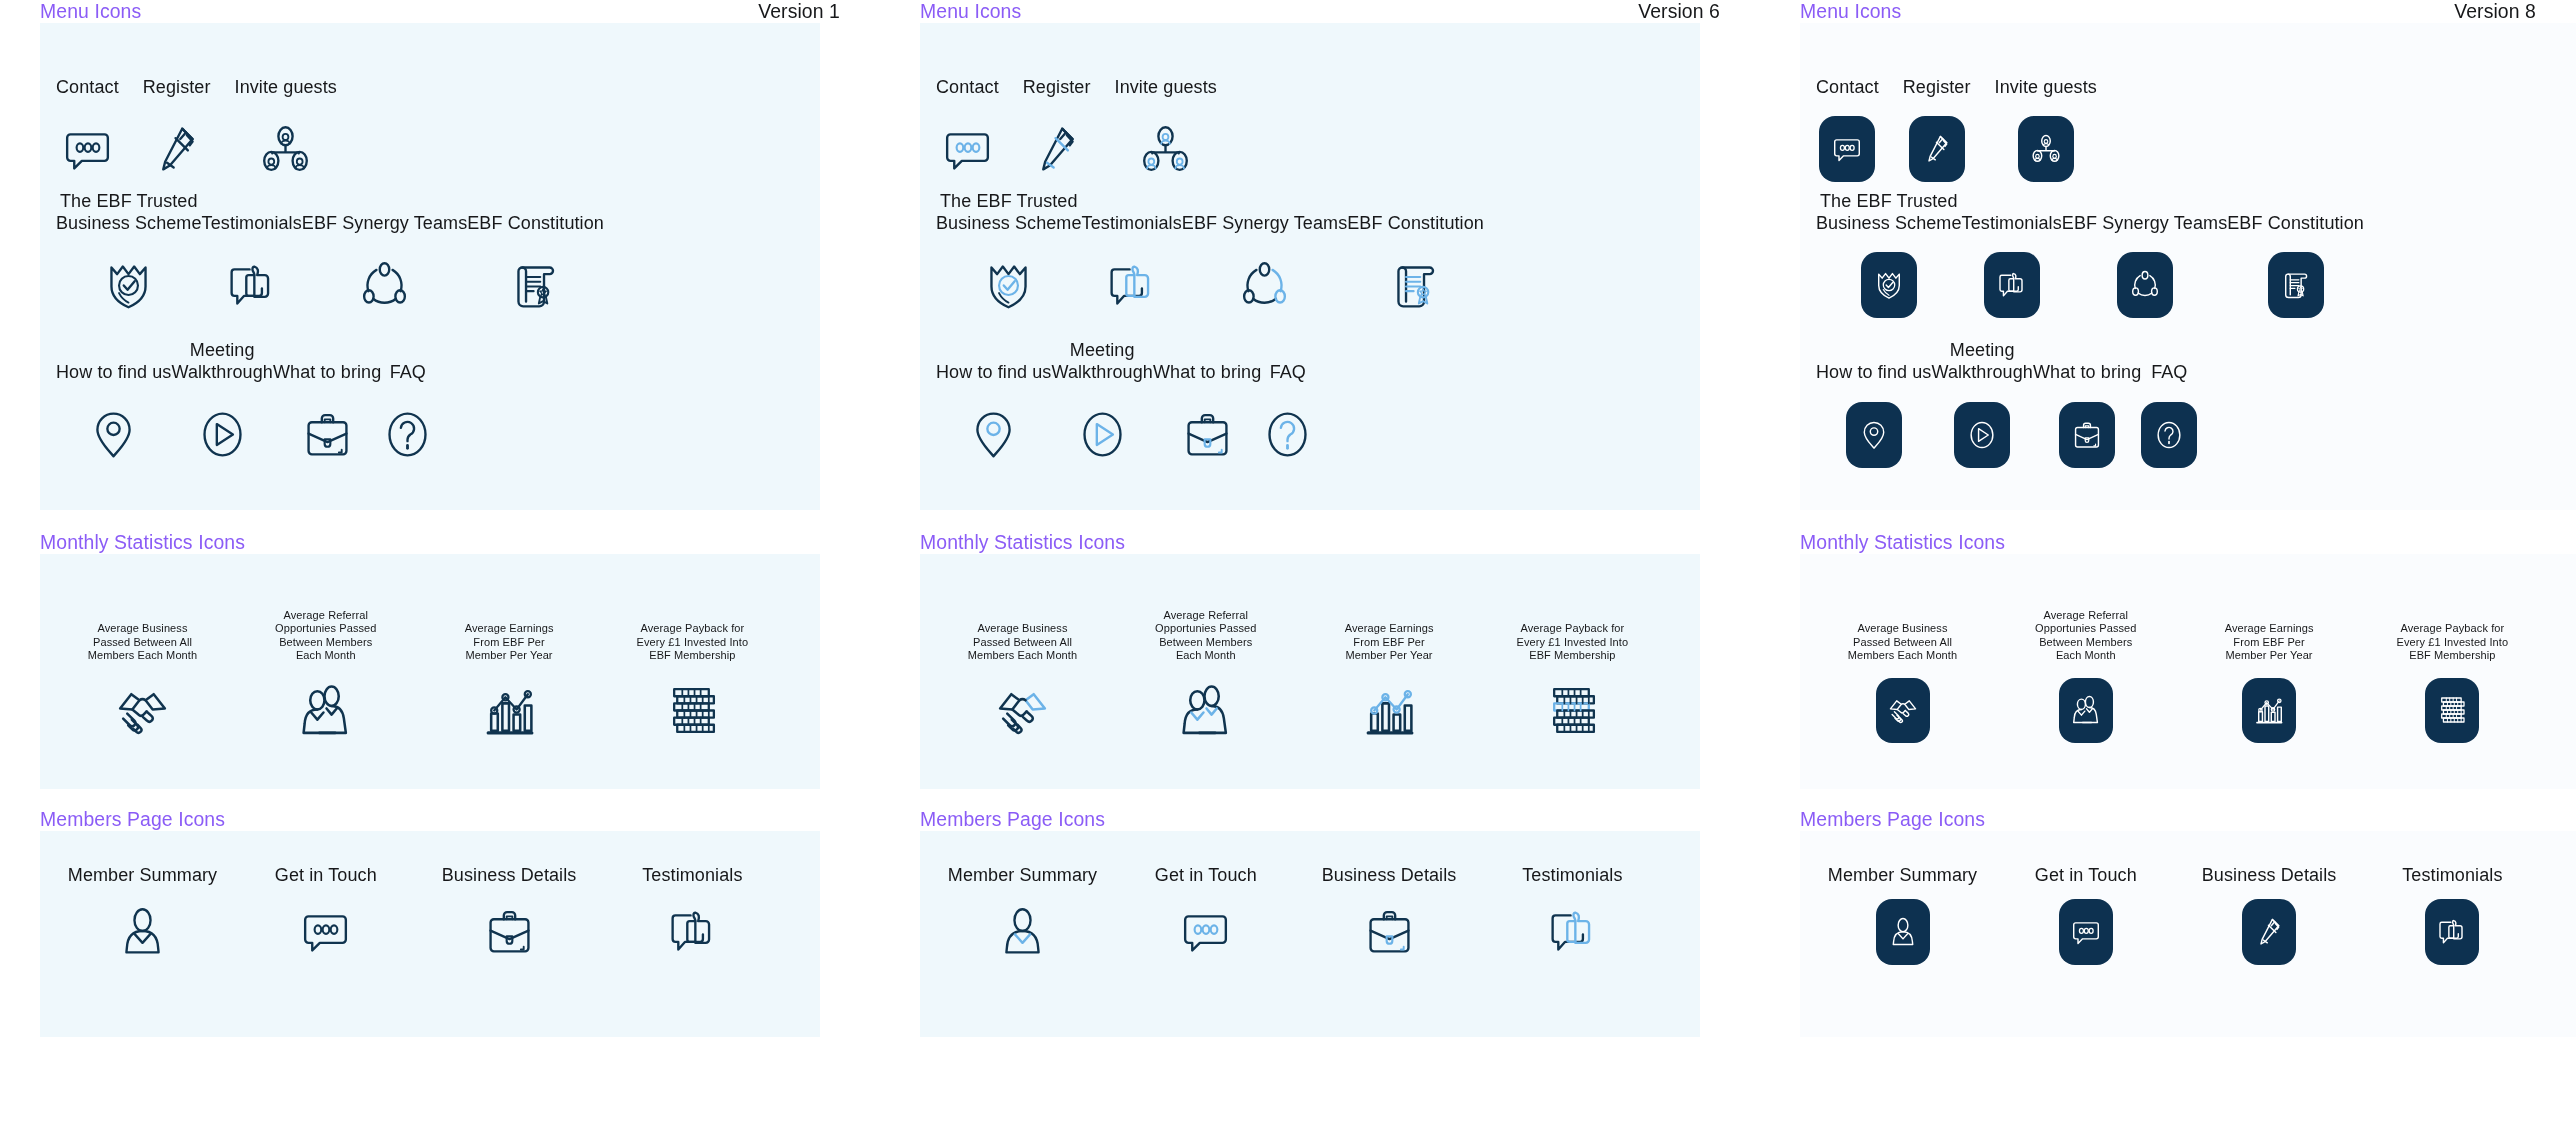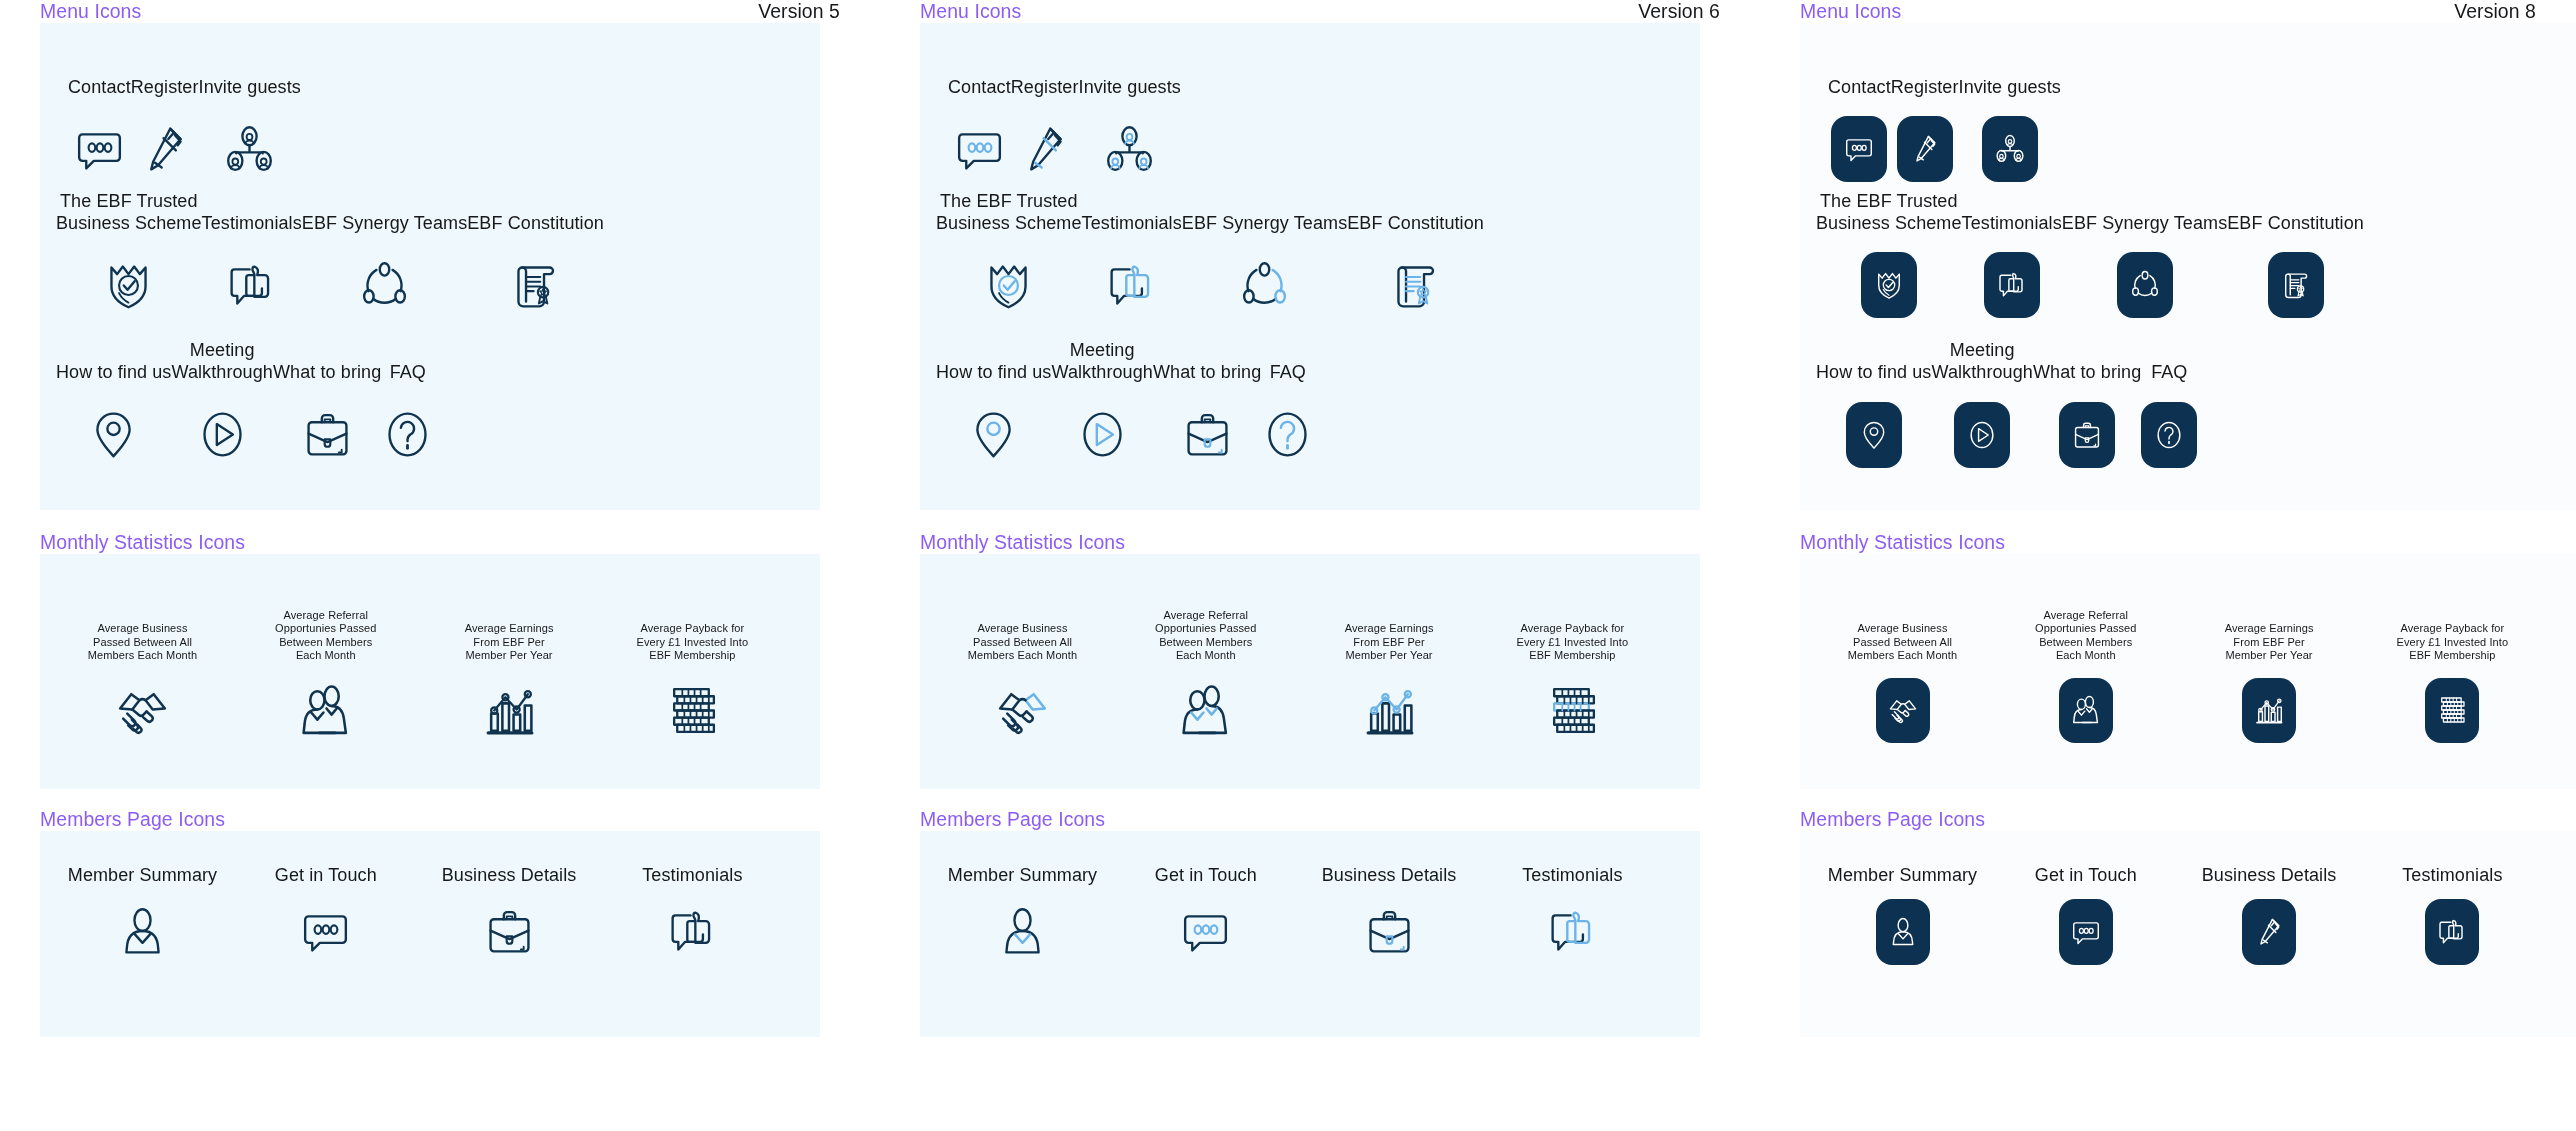--- a/index.html
+++ b/index.html
@@ -48,21 +48,21 @@
     letter-spacing:0.1px;
     margin-bottom:7.2px;
     display:flex;flex-direction:column;justify-content:flex-end;
   }
   .cell-icon{display:flex;align-items:center;justify-content:center;}
   .cell-icon svg{display:block;overflow:visible;}
 
   
   .menu-panel{padding:33px 0 32px 0;}
   .menu-row{display:flex;}
-  .menu-row-1{margin-left:28px;}
+  .menu-row-1{margin-left:16px;gap:24px;}
   .menu-row-2{margin-left:16px;}
   .menu-row-3{margin-left:16px;margin-top:13px;}
   .menu-row .cell-label{height:43px;}
   .menu-row .cell-icon{height:86px;}
 
   
   .stats-panel{padding:27px 0 39px 0;}
   .stats-row{display:flex;margin-left:13px;}
   .stats-row .cell{width:179px;margin-right:4.3px;}
   .stats-row .cell-label{height:82px;font-size:11px;line-height:1.24;}
@@ -87,21 +87,21 @@
   .gap-b{height:18.6px;}
 </style>
 </head>
 <body>
 
 <div class="board" id="board">
     <div class="column col-1">
       <div class="section">
         <div class="section-head">
           <div class="section-title">Menu Icons</div>
-          <div class="version-label">Version 5</div>
+          <div class="version-label">Version 1</div>
         </div>
         <div class="panel menu-panel">
           <div class="menu-row menu-row-1">
             <div class="cell">
               <div class="cell-label">
                 <span>Contact</span>
               </div>
               <div class="cell-icon">
                 <svg width="53" height="53" viewBox="-6 -6 112 112">
     <path d="M14 18 h72 a7 7 0 0 1 7 7 v42 a7 7 0 0 1 -7 7 h-48 l-16 16 v-16 h-8 a7 7 0 0 1 -7 -7 v-42 a7 7 0 0 1 7 -7 z" fill="none" stroke="#10344f" stroke-width="5" stroke-linejoin="round"></path>

